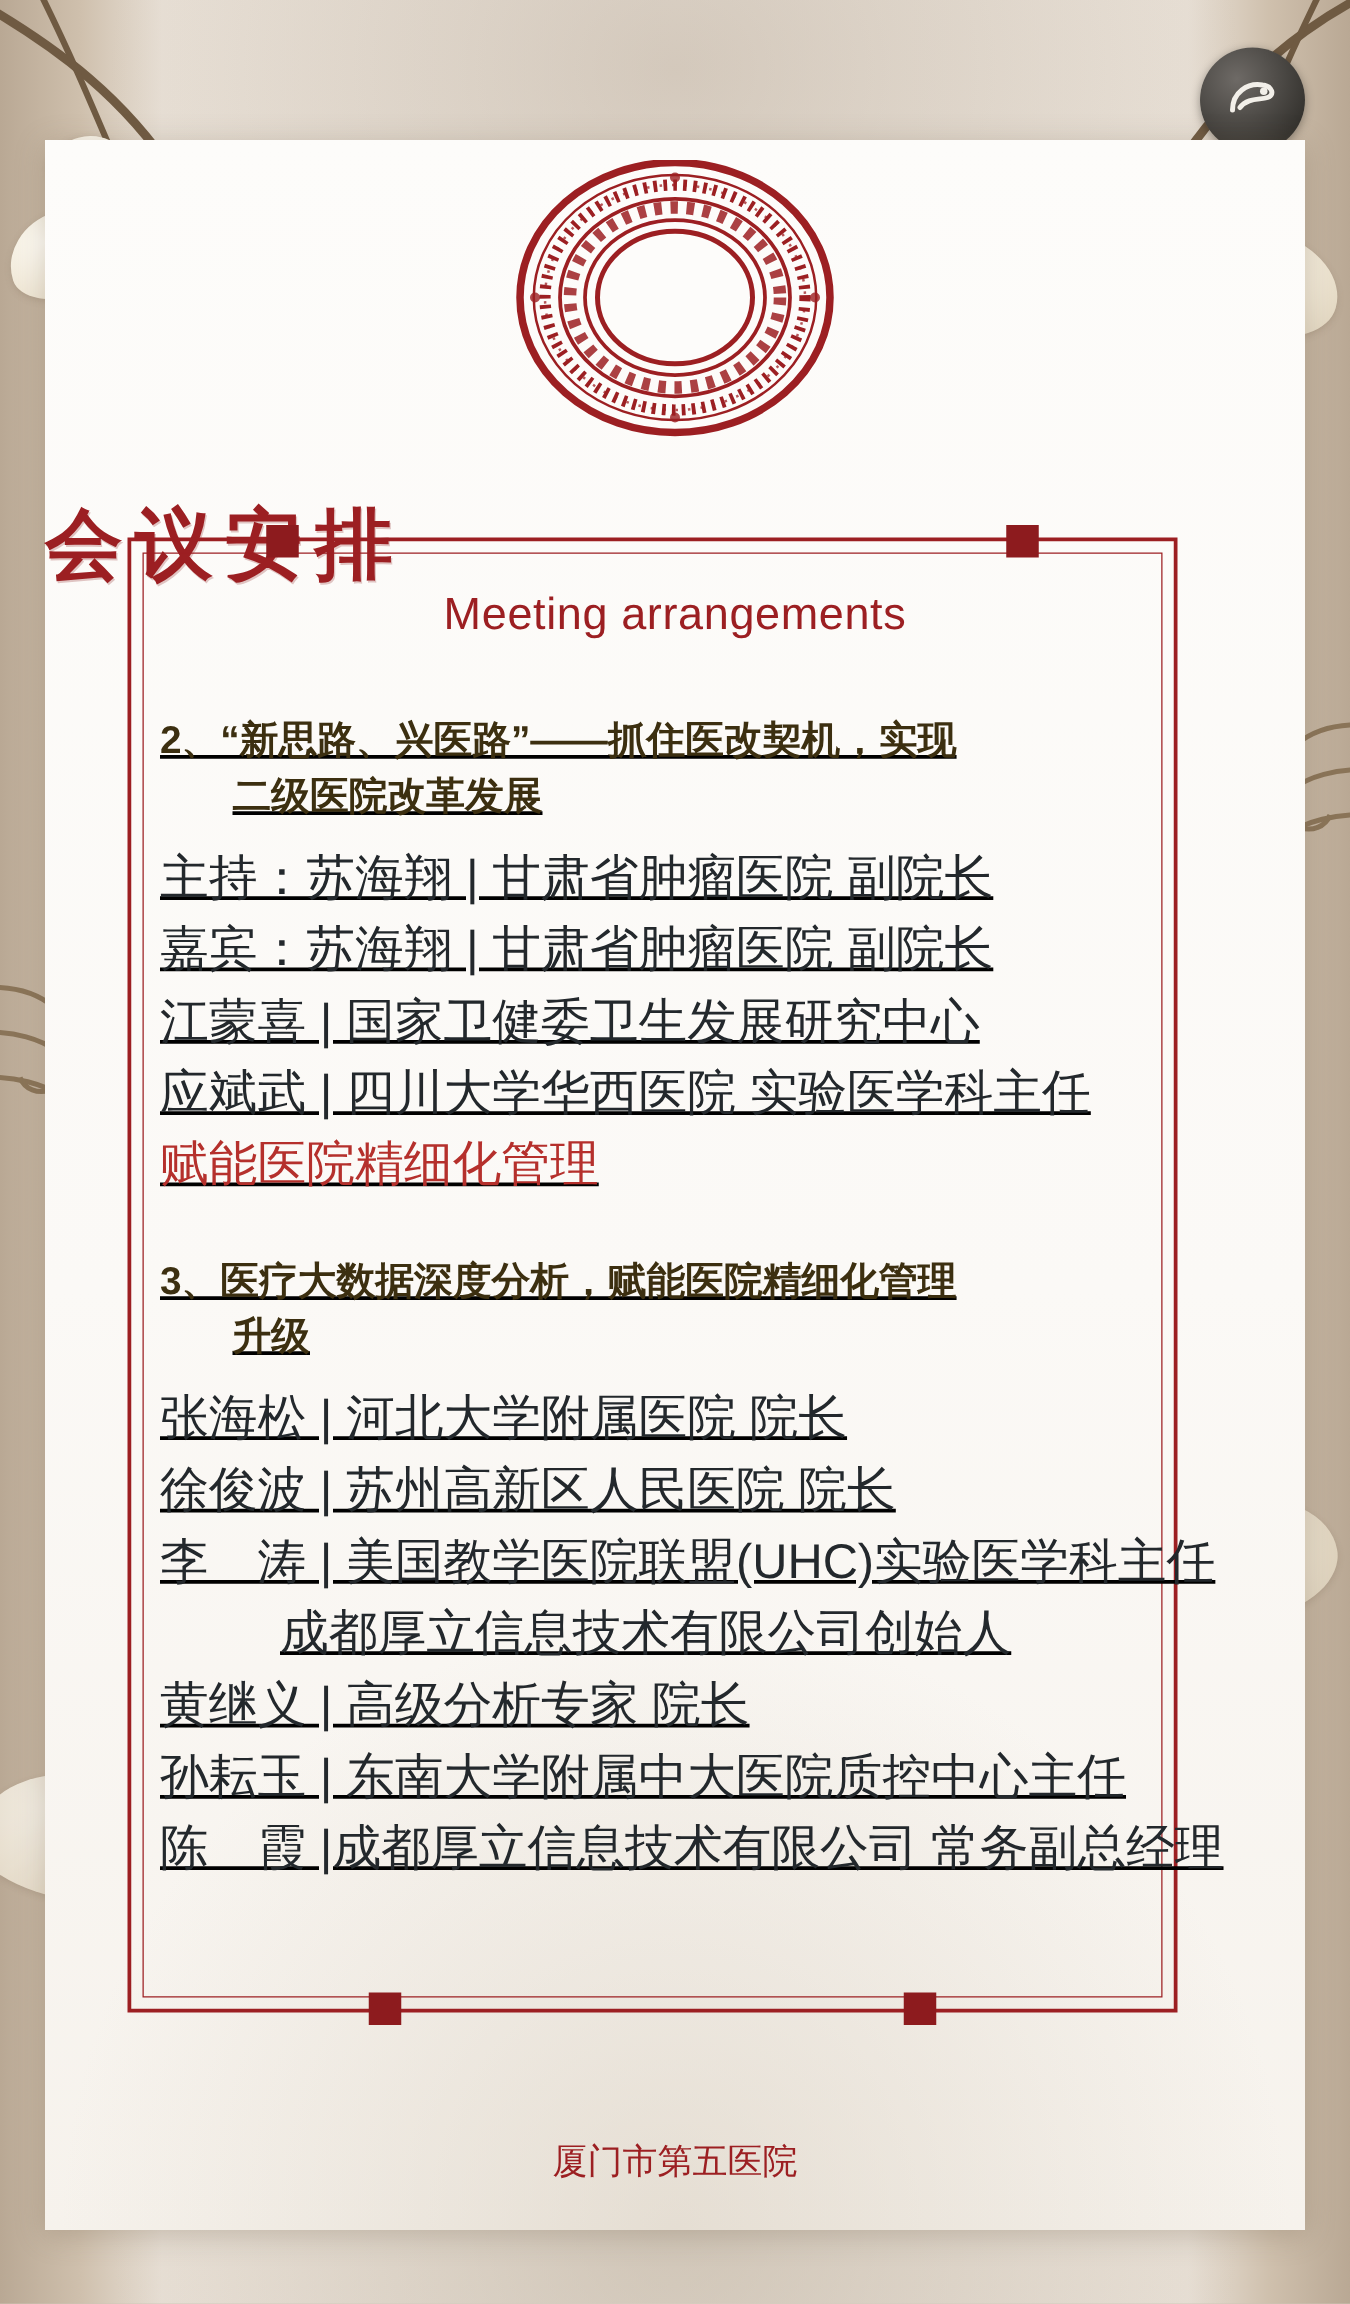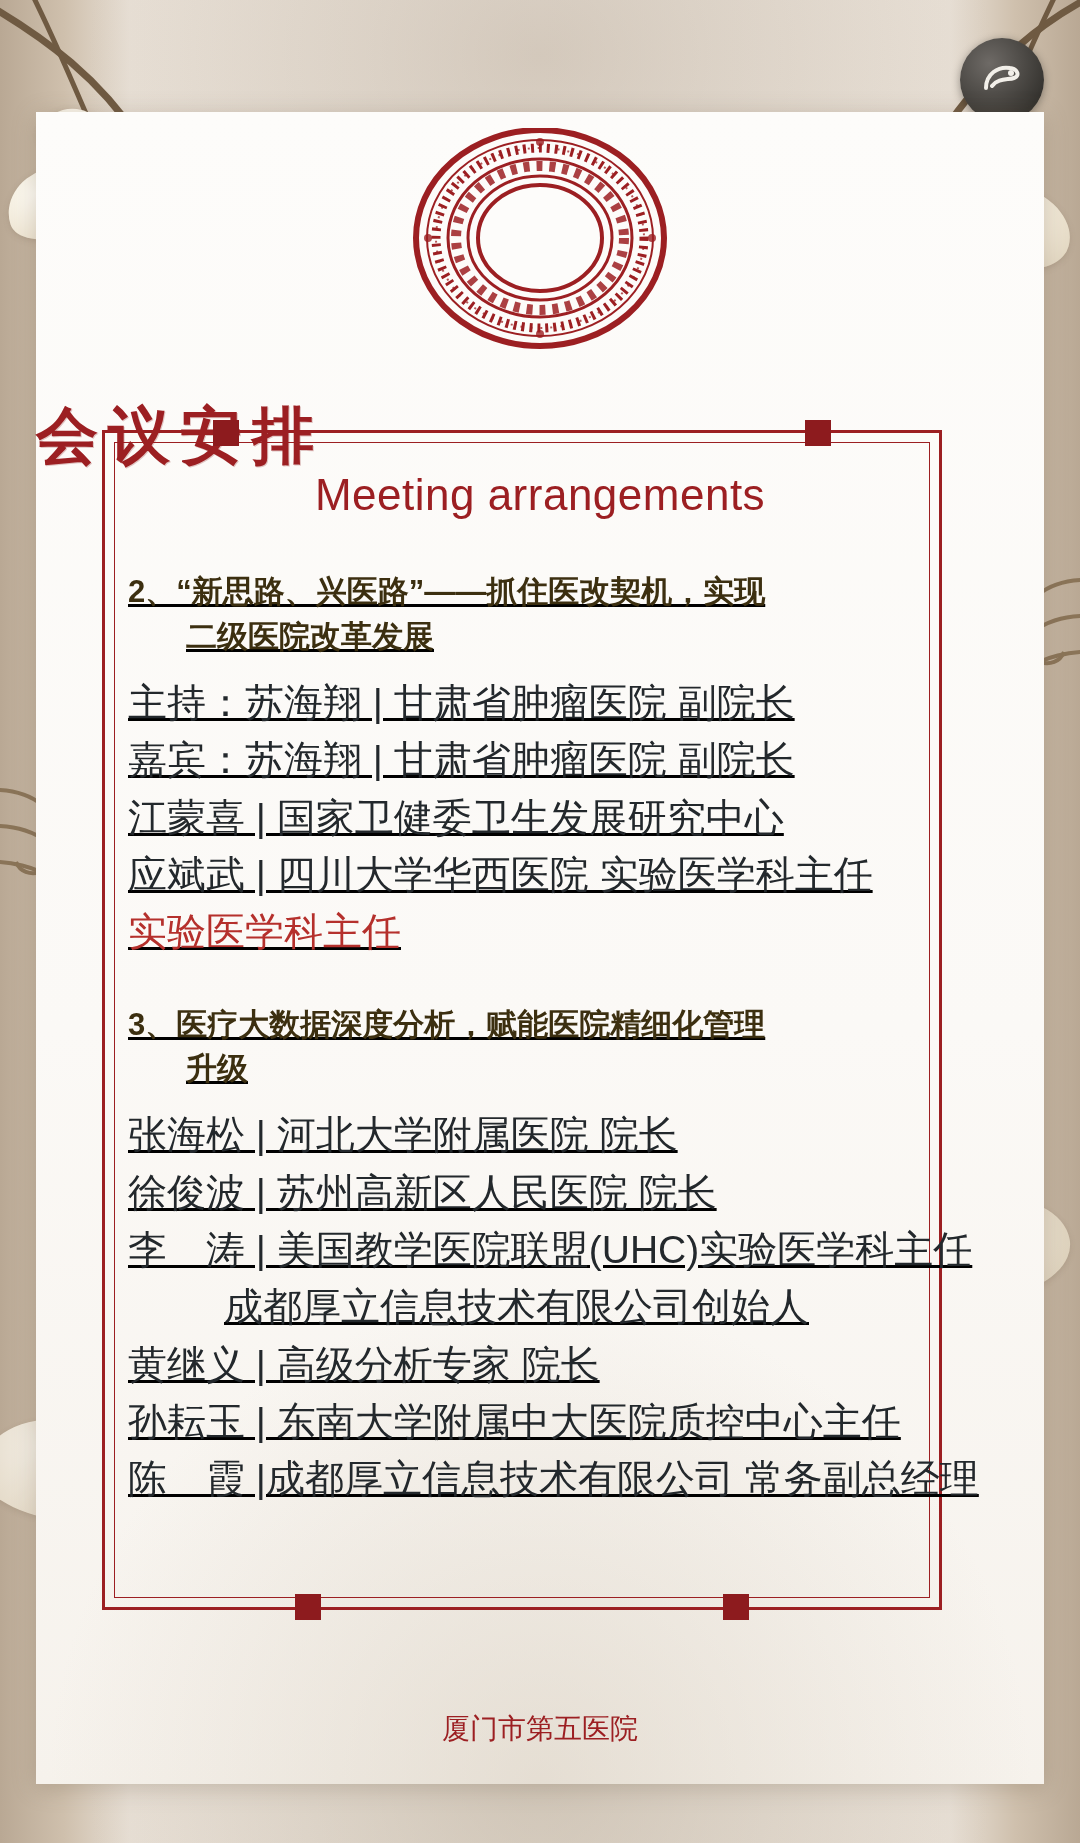--- a/index.html
+++ b/index.html
@@ -121,21 +121,21 @@
     font-weight: bold;
     letter-spacing: 10px;
     color: #9c1f22;
     text-shadow: 1px 1px 0 rgba(140,30,33,.25);
   }
   .title-en {
     position: absolute;
     left: 0; right: 0;
     top: 358px;
     text-align: center;
-    font-size: 44px;
+    font-size: 36px;
     color: #9c1f22;
     letter-spacing: .5px;
   }
 
   
   .content {
     position: absolute;
     left: 92px;
     top: 458px;
     width: 800px;
@@ -263,21 +263,21 @@
     <div>
       <div class="sec-title">
         <span>2、“新思路、兴医路”——抓住医改契机，实现</span>
         <span class="ind">二级医院改革发展</span>
       </div>
       <div class="gap-sm"></div>
       <div class="line">主持：苏海翔 | 甘肃省肿瘤医院 副院长</div>
       <div class="line">嘉宾：苏海翔 | 甘肃省肿瘤医院 副院长</div>
       <div class="line">江蒙喜 | 国家卫健委卫生发展研究中心</div>
       <div class="line">应斌武 | 四川大学华西医院 实验医学科主任</div>
-      <div class="line red">实验医学科主任</div>
+      <div class="line red">赋能医院精细化管理</div>
     </div>
 
     <div class="gap"></div>
 
     <div>
       <div class="sec-title">
         <span>3、医疗大数据深度分析，赋能医院精细化管理</span>
         <span class="ind">升级</span>
       </div>
       <div class="gap-sm"></div>

